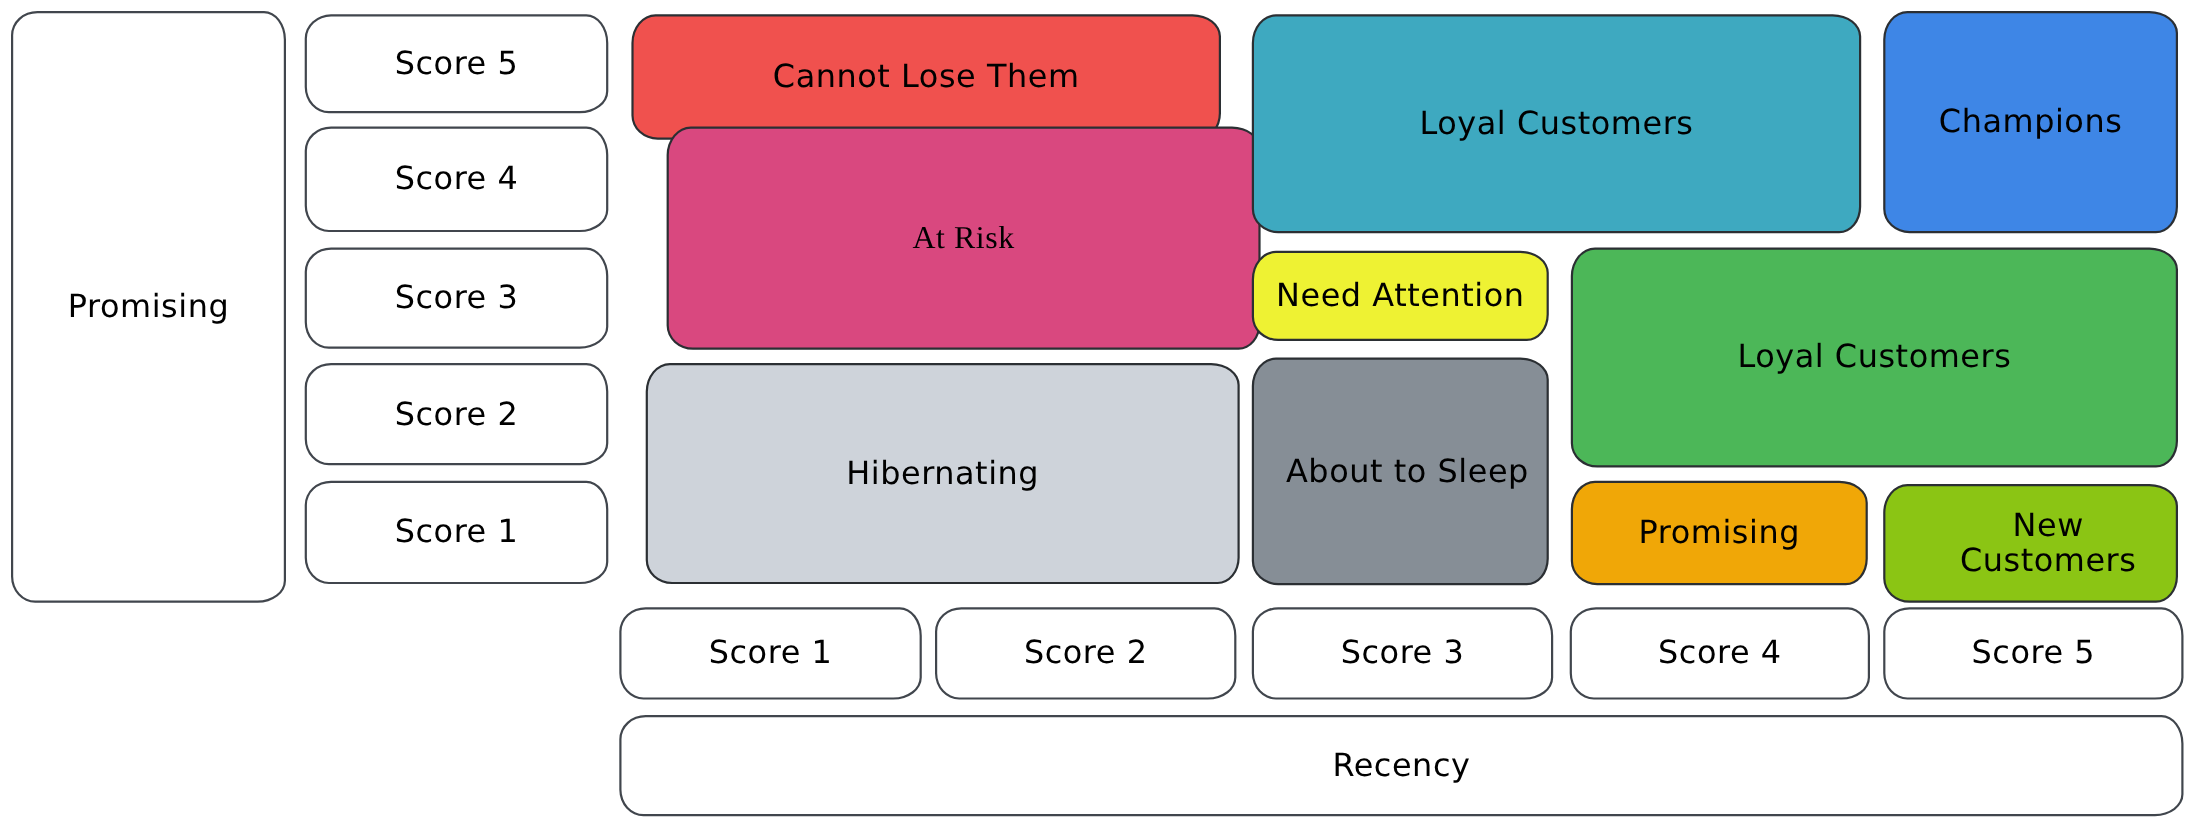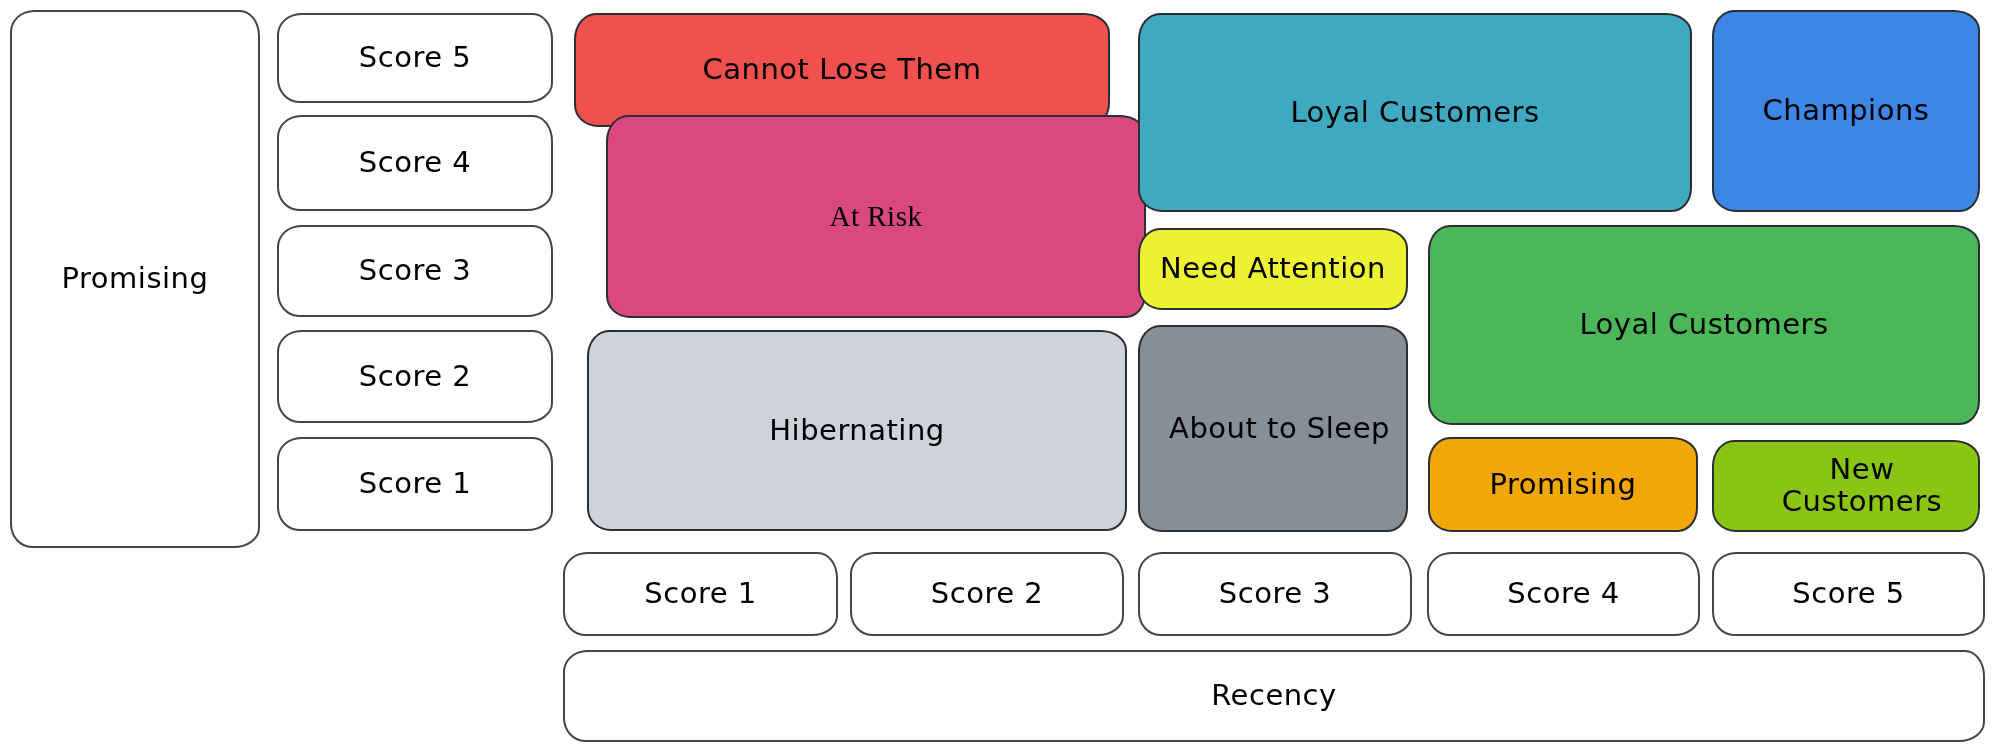--- a/index.html
+++ b/index.html
@@ -51,21 +51,21 @@
   
   .seg-cannot-lose     { left: 574px;  top: 13px;  width: 536px; height: 114px; }
   .seg-at-risk         { left: 606px;  top: 115px; width: 540px; height: 203px; font-family: Liberation Serif, serif; }
   .seg-hibernating     { left: 574px;  top: 330px; width: 540px; height: 201px; }
   .seg-loyal-top       { left: 1138px; top: 13px;  width: 554px; height: 199px; }
   .seg-champions       { left: 1712px; top: 10px;  width: 268px; height: 202px; }
   .seg-need-attention  { left: 1138px; top: 228px; width: 270px; height: 82px; }
   .seg-about-to-sleep  { left: 1138px; top: 325px; width: 270px; height: 207px; padding-left: 13px; }
   .seg-loyal-mid       { left: 1428px; top: 225px; width: 552px; height: 200px; }
   .seg-promising       { left: 1428px; top: 437px; width: 270px; height: 95px; }
-  .seg-new-customers   { left: 1712px; top: 440px; width: 268px; height: 92px; padding-left: 32px; }
+  .seg-new-customers   { left: 1712px; top: 440px; width: 268px; height: 108px; padding-left: 32px; }
 
   
   .rscore-1        { left: 563px;  top: 552px; width: 275px; height: 84px; }
   .rscore-2        { left: 850px;  top: 552px; width: 274px; height: 84px; }
   .rscore-3        { left: 1138px; top: 552px; width: 274px; height: 84px; }
   .rscore-4        { left: 1427px; top: 552px; width: 273px; height: 84px; }
   .rscore-5        { left: 1712px; top: 552px; width: 273px; height: 84px; }
   .recency-box     { left: 563px;  top: 650px; width: 1422px; height: 92px; }
 </style>
 </head>

